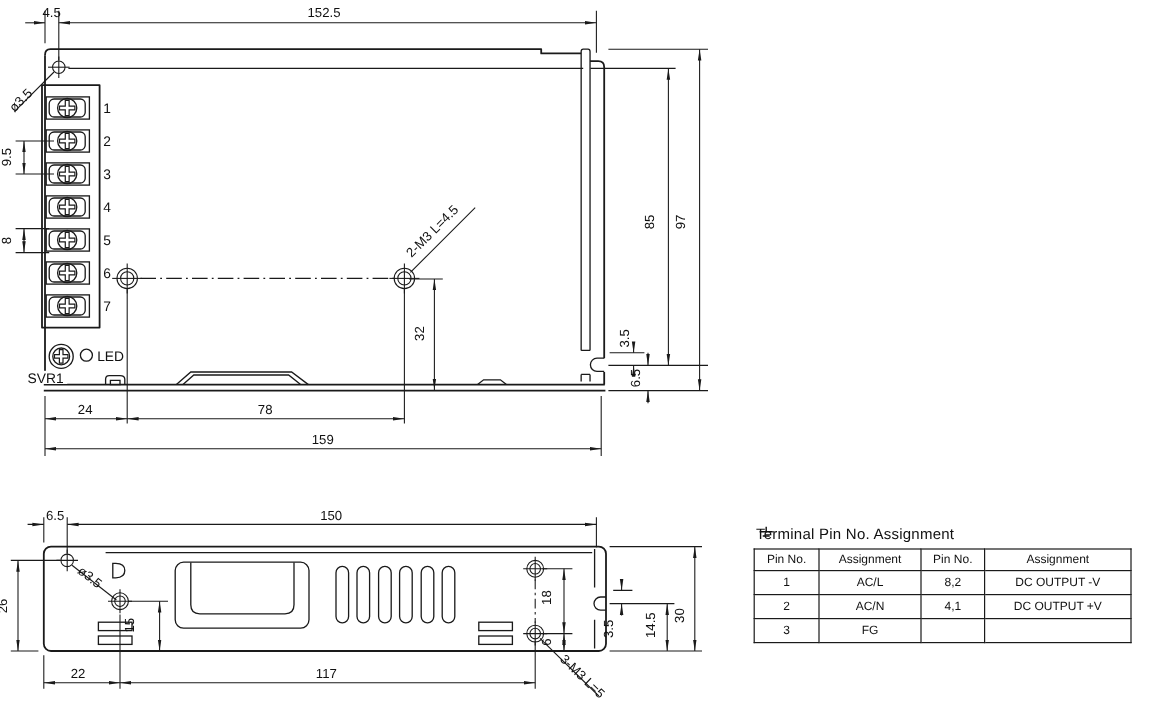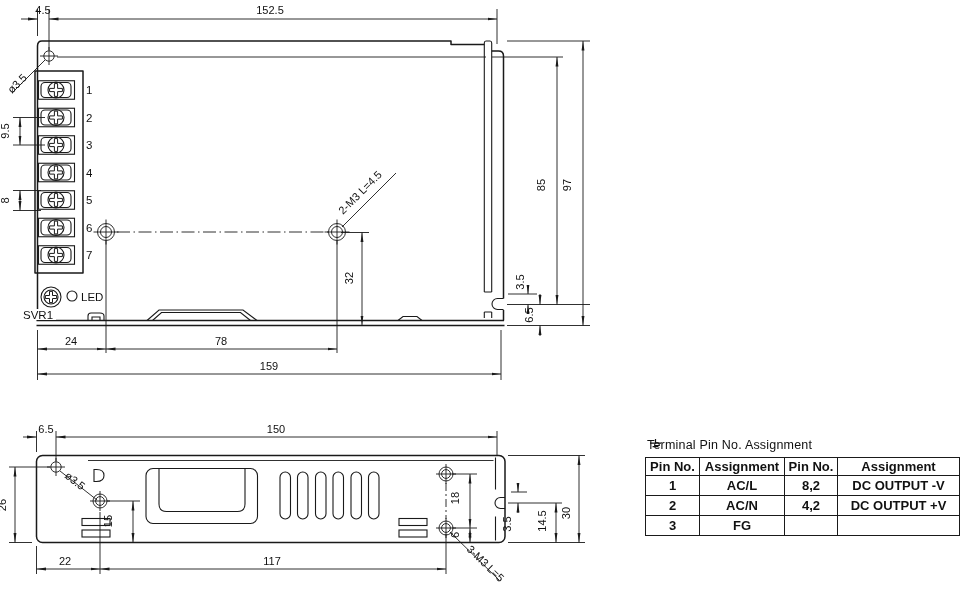--- a/index.html
+++ b/index.html
@@ -7,25 +7,25 @@
         font-family:"Liberation Sans",sans-serif;color:#111;}
   svg{position:absolute;left:0;top:0;}
   svg .obj{fill:none;stroke:#1a1a1a;stroke-width:1.5;stroke-linejoin:round;}
   svg .med{fill:none;stroke:#1a1a1a;stroke-width:1.1;}
   svg .thin{fill:none;stroke:#1a1a1a;stroke-width:0.9;}
   svg .cl{fill:none;stroke:#1a1a1a;stroke-width:0.9;stroke-dasharray:13 3.5 1.5 3.5;}
   svg .cl2{fill:none;stroke:#1a1a1a;stroke-width:0.9;stroke-dasharray:8 3 2 3;}
   svg text{fill:#111;font-family:"Liberation Sans",sans-serif;font-size:11px;}
   svg text.lbl{font-size:11.5px;}
   svg .cross{fill:#fff;stroke:#1a1a1a;stroke-width:1;}
-  #pin-table-block{position:absolute;left:645px;top:438px;width:318px;}
+  #pin-table-block{position:absolute;left:628px;top:438px;width:318px;}
   #pin-table-title{font-size:12.5px;margin:0 0 5px 2px;letter-spacing:0.2px;}
   #pin-table{border-collapse:collapse;border:1.6px solid #1a1a1a;}
-  #pin-table td{border:1px solid #1a1a1a;text-align:center;font-size:13px;
-                padding:0;height:19px;vertical-align:middle;font-weight:bold;}
+  #pin-table td{border:1px solid #1a1a1a;text-align:center;font-size:10px;
+                padding:0;height:19px;vertical-align:middle;}
   #pin-table tr.hdr td{height:17px;}
   td.c1{width:53px;} td.c2{width:84px;} td.c3{width:52px;} td.c4{width:121px;}
   .gnd{display:inline-block;vertical-align:-2px;margin-left:4px;}
 </style>
 </head>
 <body>
 
 <div id="page">
 
 <svg width="970" height="592" viewBox="0 0 970 592">
@@ -277,21 +277,21 @@
       </tr>
       <tr>
         <td class="c1">1</td>
         <td class="c2">AC/L</td>
         <td class="c3">8,2</td>
         <td class="c4">DC OUTPUT -V</td>
       </tr>
       <tr>
         <td class="c1">2</td>
         <td class="c2">AC/N</td>
-        <td class="c3">4,2</td>
+        <td class="c3">4,1</td>
         <td class="c4">DC OUTPUT +V</td>
       </tr>
       <tr>
         <td class="c1">3</td>
         <td class="c2">
           <span>FG</span><svg class="gnd" width="13" height="13" viewBox="0 0 13 13">
                 <path d="M6.5,1 V5.2 M1,5.2 H12 M3.6,8.6 H9.4" stroke="#111" stroke-width="1.2" fill="none"></path>
               </svg>
         </td>
         <td class="c3"></td>

